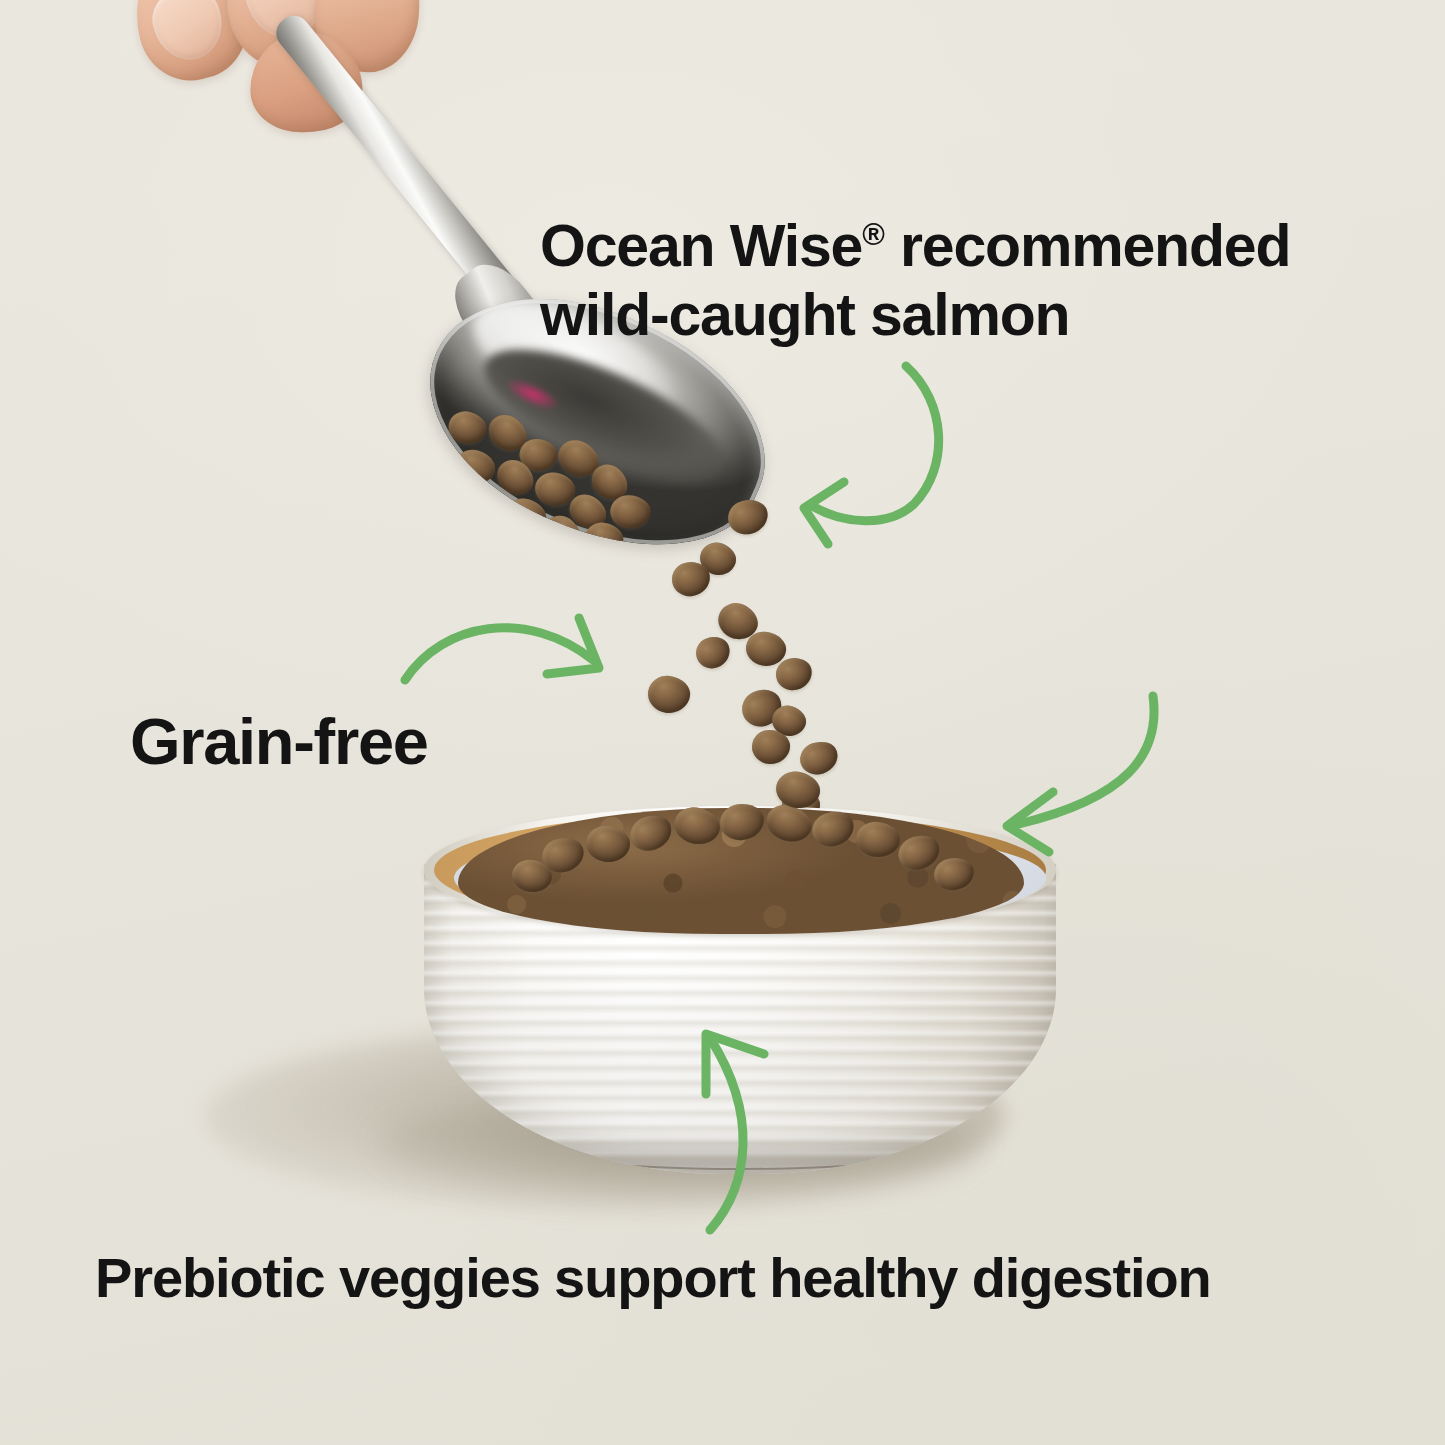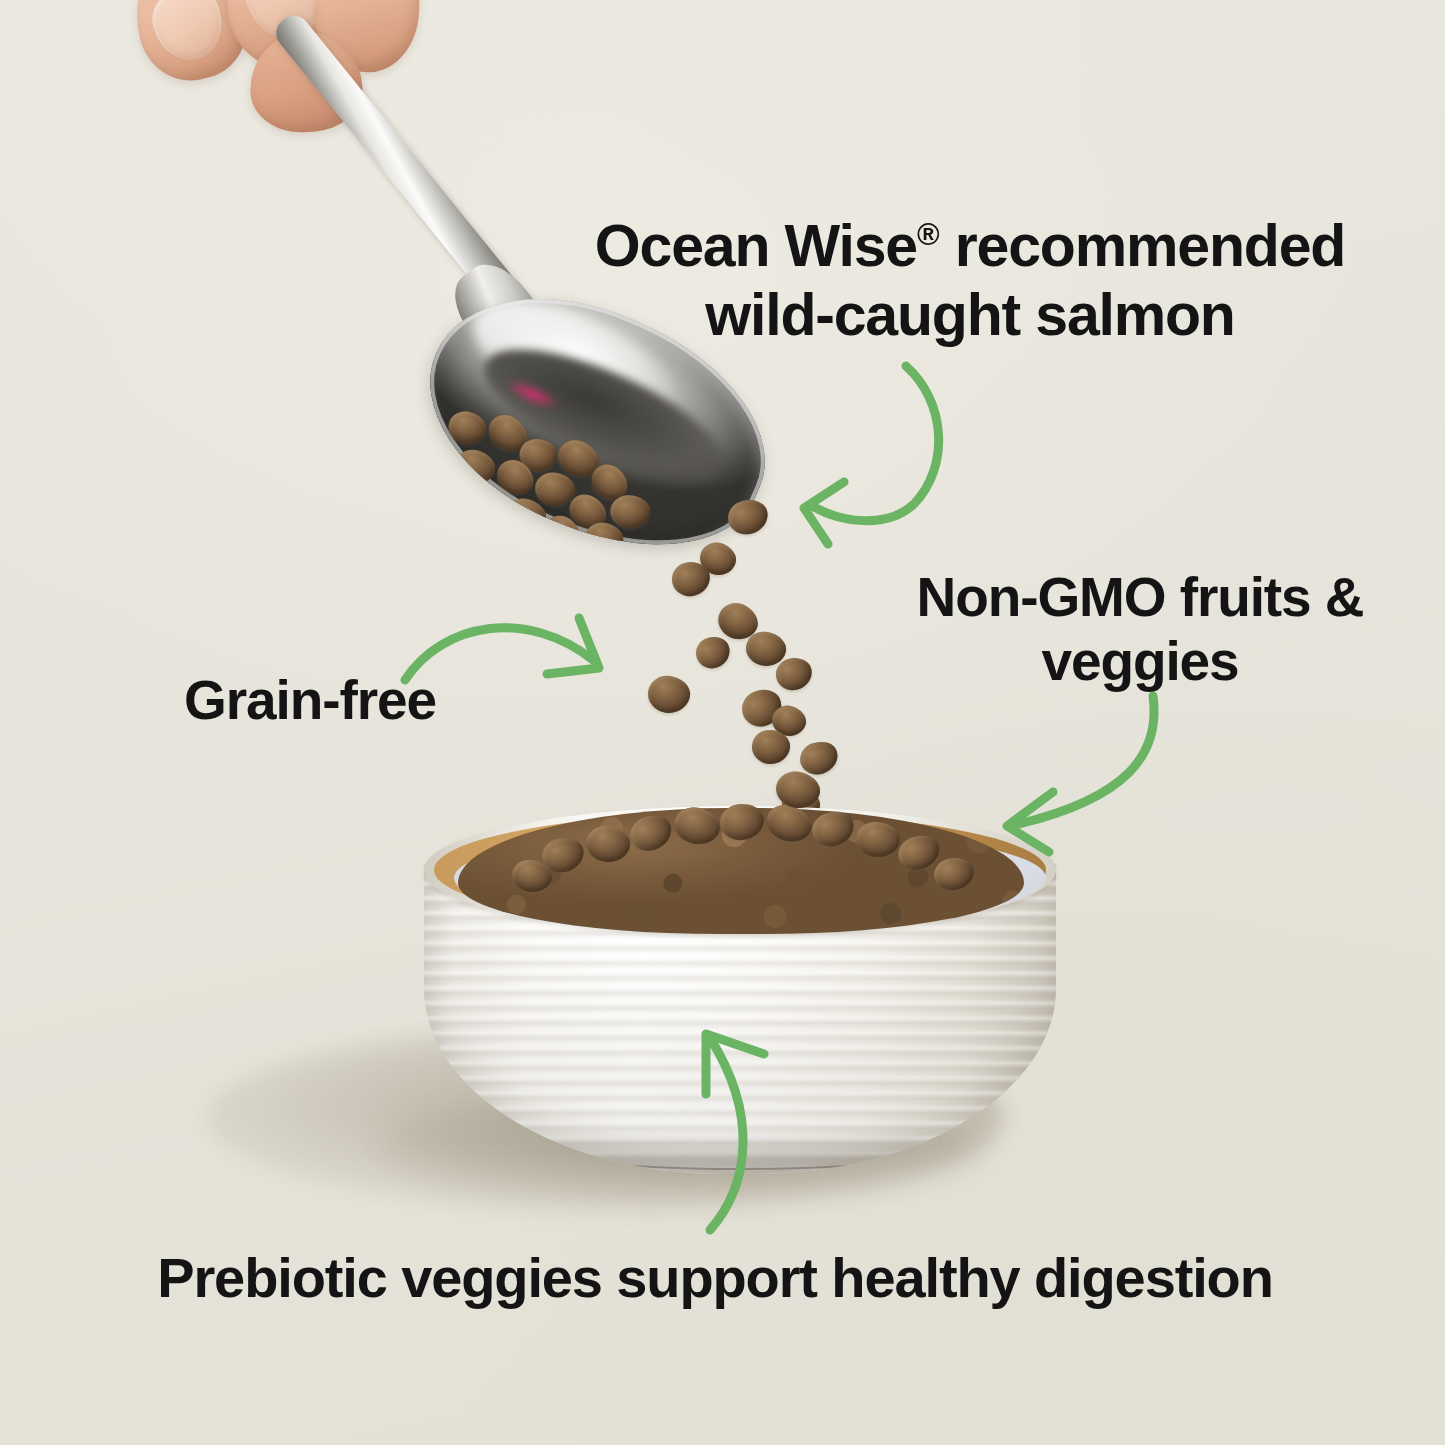--- a/index.html
+++ b/index.html
@@ -55,42 +55,41 @@
     filter: blur(14px);
   }
 
   
   .label {
     position: absolute;
     color: #141414;
     font-weight: 700;
     letter-spacing: -0.02em;
     line-height: 1.17;
-    text-align: center;
     white-space: nowrap;
   }
   #label-salmon {
     left: 540px; top: 212px; width: 860px;
     font-size: 59px;
     white-space: normal;
   }
   #label-salmon .reg {
     font-size: 0.52em;
     vertical-align: super;
     line-height: 0;
     letter-spacing: 0;
   }
   #label-nongmo {
     left: 905px; top: 565px; width: 470px;
     font-size: 55px;
     white-space: normal;
   }
   #label-grainfree {
-    left: 130px; top: 668px; width: 360px;
-    font-size: 55px;
+    left: 130px; top: 704px; width: 360px;
+    font-size: 65px;
   }
   #label-prebiotic {
     left: 95px; top: 1245px; width: 1240px;
     font-size: 56px;
   }
 
   
   .arrow-svg {
     position: absolute;
     overflow: visible;
@@ -448,19 +447,18 @@
     <path d="M68 106 L 22 140 L 64 166" fill="none" stroke="#6ab463" stroke-width="9" stroke-linecap="round" stroke-linejoin="round"></path>
   </svg>
 
   <svg class="arrow-svg" id="arrow-prebio" viewBox="0 0 170 220">
     <path d="M72 212 C 112 166, 120 96, 72 20" fill="none" stroke="#6ab463" stroke-width="9" stroke-linecap="round" stroke-linejoin="round"></path>
     <path d="M68 76 L 68 16 L 126 36" fill="none" stroke="#6ab463" stroke-width="9" stroke-linecap="round" stroke-linejoin="round"></path>
   </svg>
 
   <div class="label" id="label-salmon"><span>Ocean Wise</span><span class="reg">®</span><span> recommended wild-caught salmon</span></div>
 
-  <div class="label" id="label-nongmo">Non-GMO fruits &amp; veggies</div>
 
   <div class="label" id="label-grainfree">Grain-free</div>
 
   <div class="label" id="label-prebiotic">Prebiotic veggies support healthy digestion</div>
 
 </div>
 
 </body></html>

